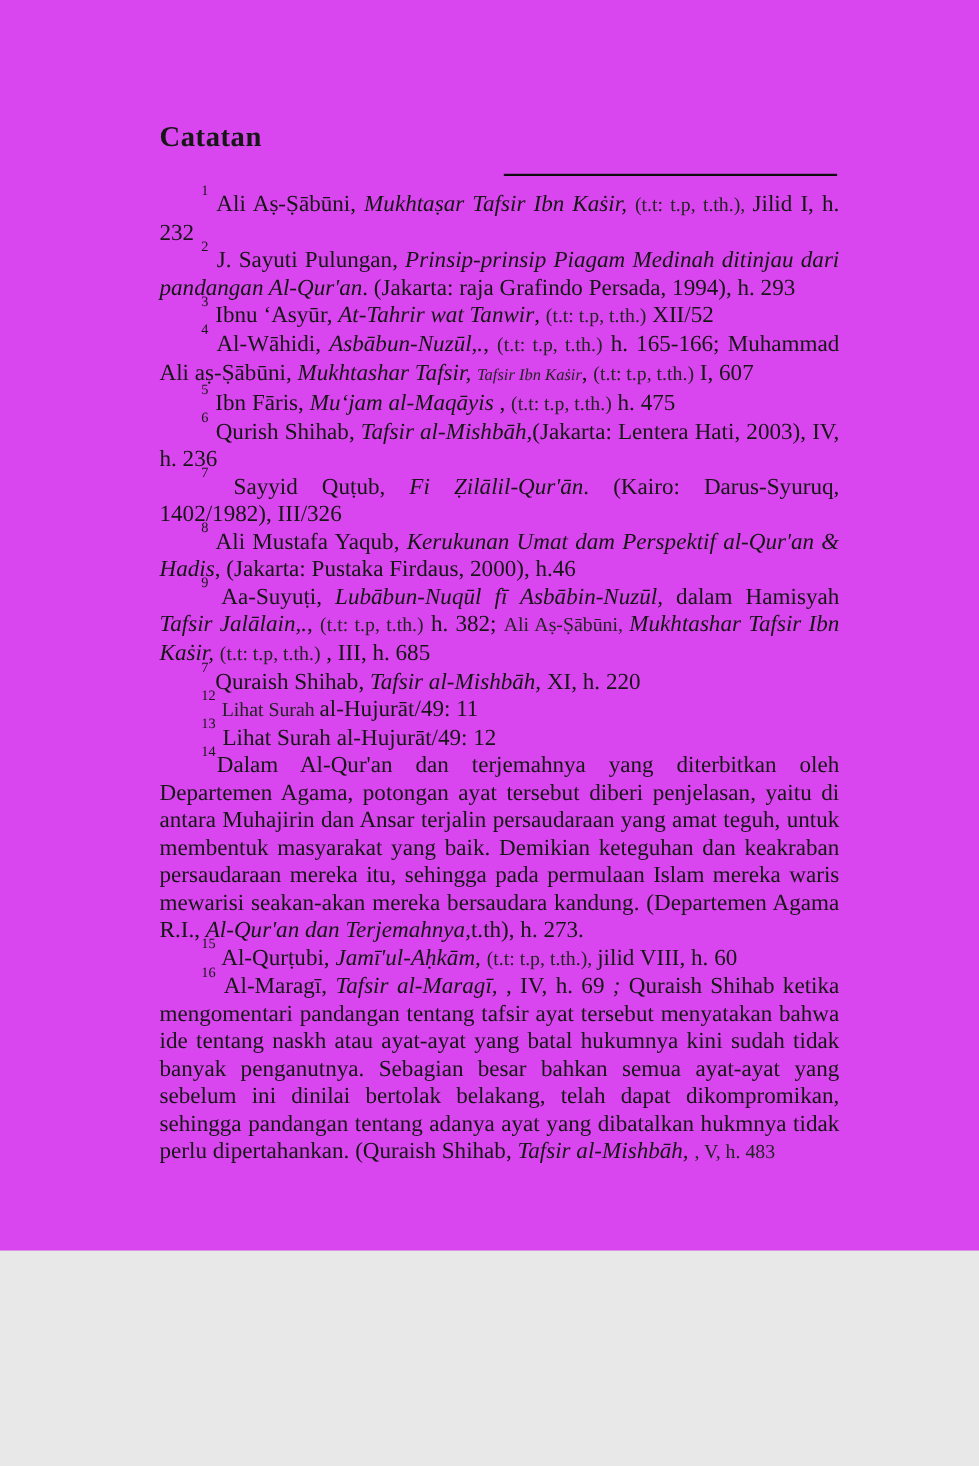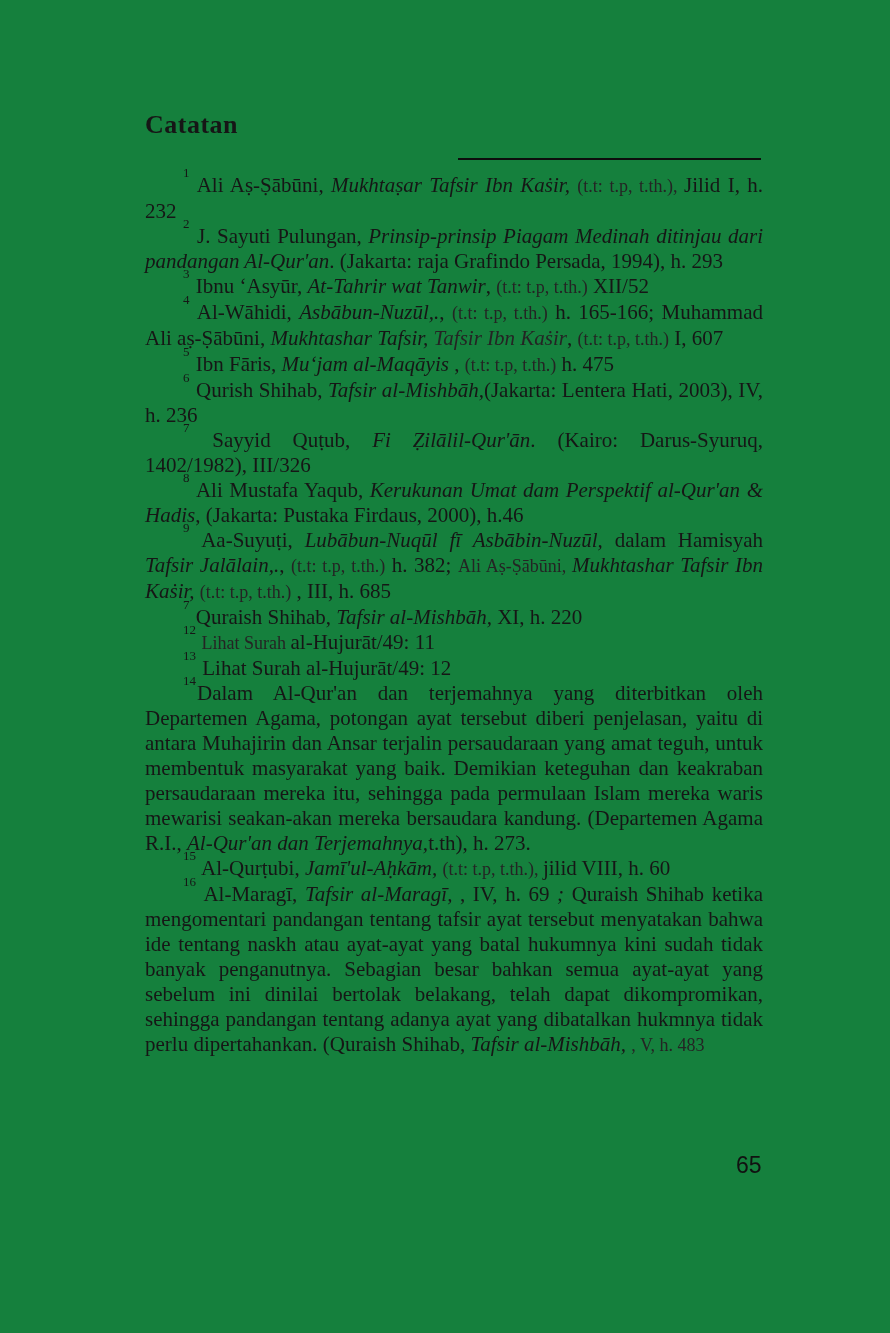--- a/index.html
+++ b/index.html
@@ -1,20 +1,20 @@
 <!DOCTYPE html>
 <html><head>
 <meta charset="utf-8">
 <style>
   html,body { margin:0; padding:0; background:#e8e8e8; }
   .page {
     position:relative;
-    width:890px; height:1333px;
+    width:890px; height:1137px;
     margin:0 auto;
-    background:#15803d;
+    background:#d946ef;
     color:#161616;
     font-family:"Liberation Serif","DejaVu Serif",serif;
     overflow:hidden;
     text-decoration:underline;
   }
   .content {
     position:absolute;
     left:145px; top:110px;
     width:618px;
   }
@@ -42,21 +42,21 @@
   .fnnum {
     font-size:13px;
     line-height:0;
     position:relative;
     top:-7px;
     padding-right:1px;
   }
   .run-r { font-style:normal; }
   .run-i { font-style:italic; }
   .run-s { font-style:normal; font-size:18px; color:#242424; }
-  .run-si { font-style:italic; font-size:21px; color:#242424; }
+  .run-si { font-style:italic; font-size:15px; color:#242424; }
   .footer-left {
     position:absolute;
     left:145px; top:1160px;
     font-family:"Liberation Sans","DejaVu Sans",sans-serif;
     font-size:13.5px;
     letter-spacing:2.4px;
     word-spacing:3px;
     color:#1d1d1d;
     white-space:nowrap;
   }

